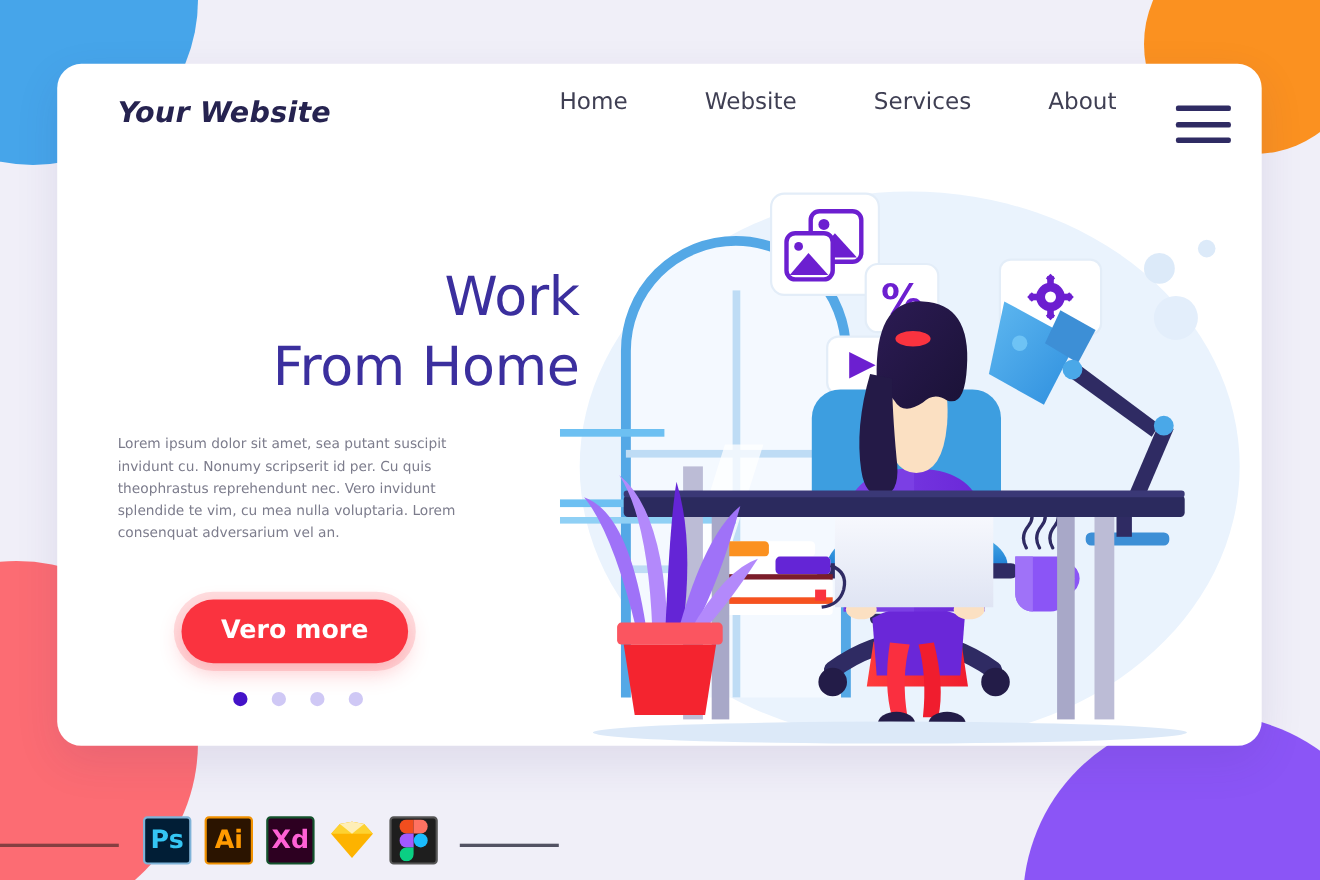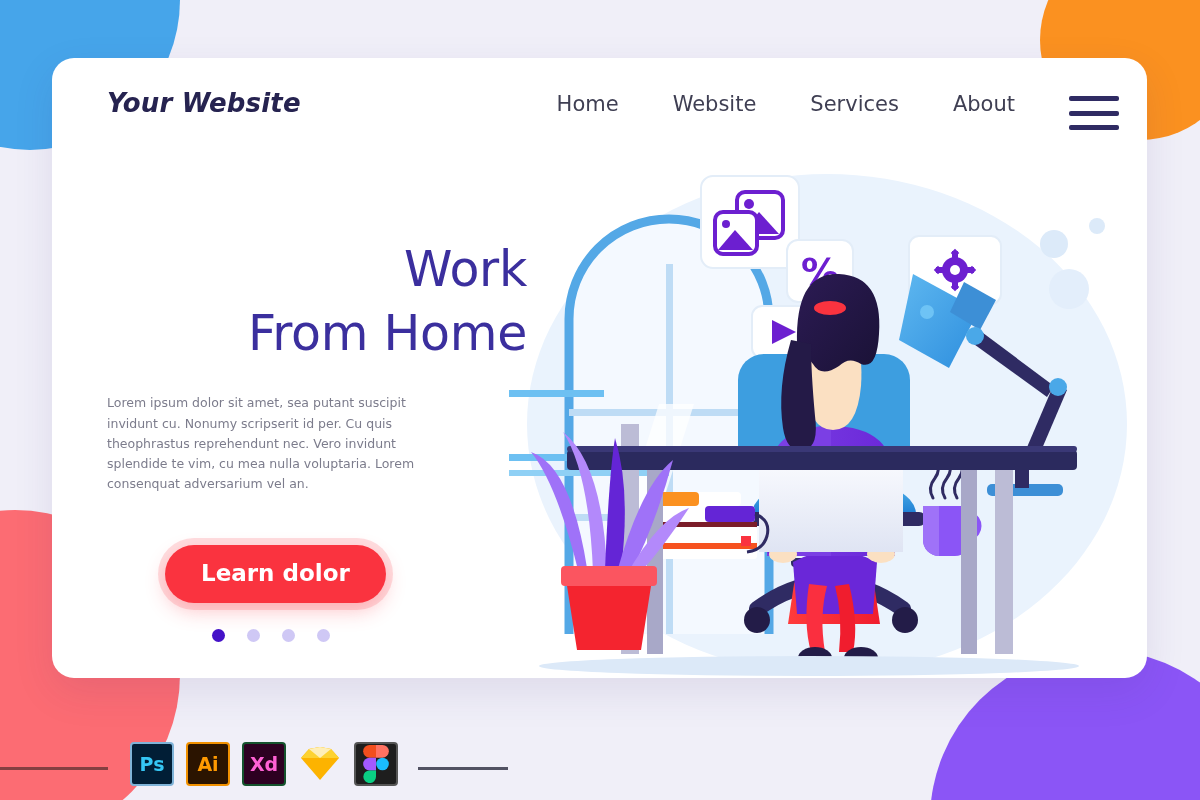--- a/index.html
+++ b/index.html
@@ -34,22 +34,22 @@
     position: absolute; left: 0; top: 0; width: 100%; height: 104px;
     display: flex; align-items: center;
   }
   #brand-logo {
     position: absolute; left: 55px; top: 30px;
     font-style: italic; font-weight: 700;
     font-size: 26px; color: #262350; letter-spacing: .2px;
     font-family: "DejaVu Sans", sans-serif;
   }
   #main-nav {
-    position: absolute; right: 132px; top: 34px;
-    display: flex; gap: 54px; 
+    position: absolute; right: 132px; top: 22px;
+    display: flex; gap: 70px; 
   }
   #main-nav .nav-link {
     font-size: 21px; color: #3f3f53; text-decoration: none;
     font-family: "DejaVu Sans", sans-serif; white-space: nowrap;
     cursor: pointer;
   }
   #hamburger {
     position: absolute; right: 28px; top: 38px;
     width: 50px; height: 34px; cursor: pointer;
     display: flex; flex-direction: column; justify-content: space-between;
@@ -96,21 +96,21 @@
   #tool-bar .rule-left {
     position: absolute; left: 0; top: 29px; width: 108px; height: 3px; background: #5e3030; opacity: .75;
   }
   #tool-bar .rule-right {
     position: absolute; left: 418px; top: 29px; width: 90px; height: 3px; background: #2b2b3d; opacity: .8;
   }
   .tool-icon {
     position: absolute; top: 4px;
     width: 44px; height: 44px; border-radius: 4px;
     display: flex; align-items: center; justify-content: center;
-    font-family: "DejaVu Sans", sans-serif; font-weight: 700; font-size: 19px;
+    font-family: "DejaVu Sans", sans-serif; font-weight: 700; font-size: 23px;
     cursor: pointer;
   }
   #tool-ps { left: 130px; background: #011e36; border: 2px solid #7fb3d8; color: #35c6f4; }
   #tool-ai { left: 186px; background: #2b1400; border: 2px solid #f19100; color: #ff9a00; }
   #tool-xd { left: 242px; background: #2d0021; border: 2px solid #14532d; color: #ff61d5; }
   #tool-sketch { left: 298px; background: transparent; }
   #tool-figma { left: 354px; background: #1e1e1e; border: 2px solid #555; }
   .tool-icon svg { display: block; }
 </style>
 </head>
@@ -139,21 +139,21 @@
       <span></span>
     </div>
   </div>
 
   <div id="hero-copy">
     <h1 id="hero-title">
       <span>Work</span>
       <span class="line2">From Home</span>
     </h1>
     <p id="hero-paragraph">Lorem ipsum dolor sit amet, sea putant suscipit invidunt cu. Nonumy scripserit id per. Cu quis theophrastus reprehendunt nec. Vero invidunt splendide te vim, cu mea nulla voluptaria. Lorem consenquat adversarium vel an.</p>
-    <button id="cta-button">Learn dolor</button>
+    <button id="cta-button">Vero more</button>
     <div id="carousel-dots">
       <span class="dot active"></span>
       <span class="dot"></span>
       <span class="dot"></span>
       <span class="dot"></span>
     </div>
   </div>
 
   <div id="illustration">
     <svg viewBox="0 0 630 560" xmlns="http://www.w3.org/2000/svg">

